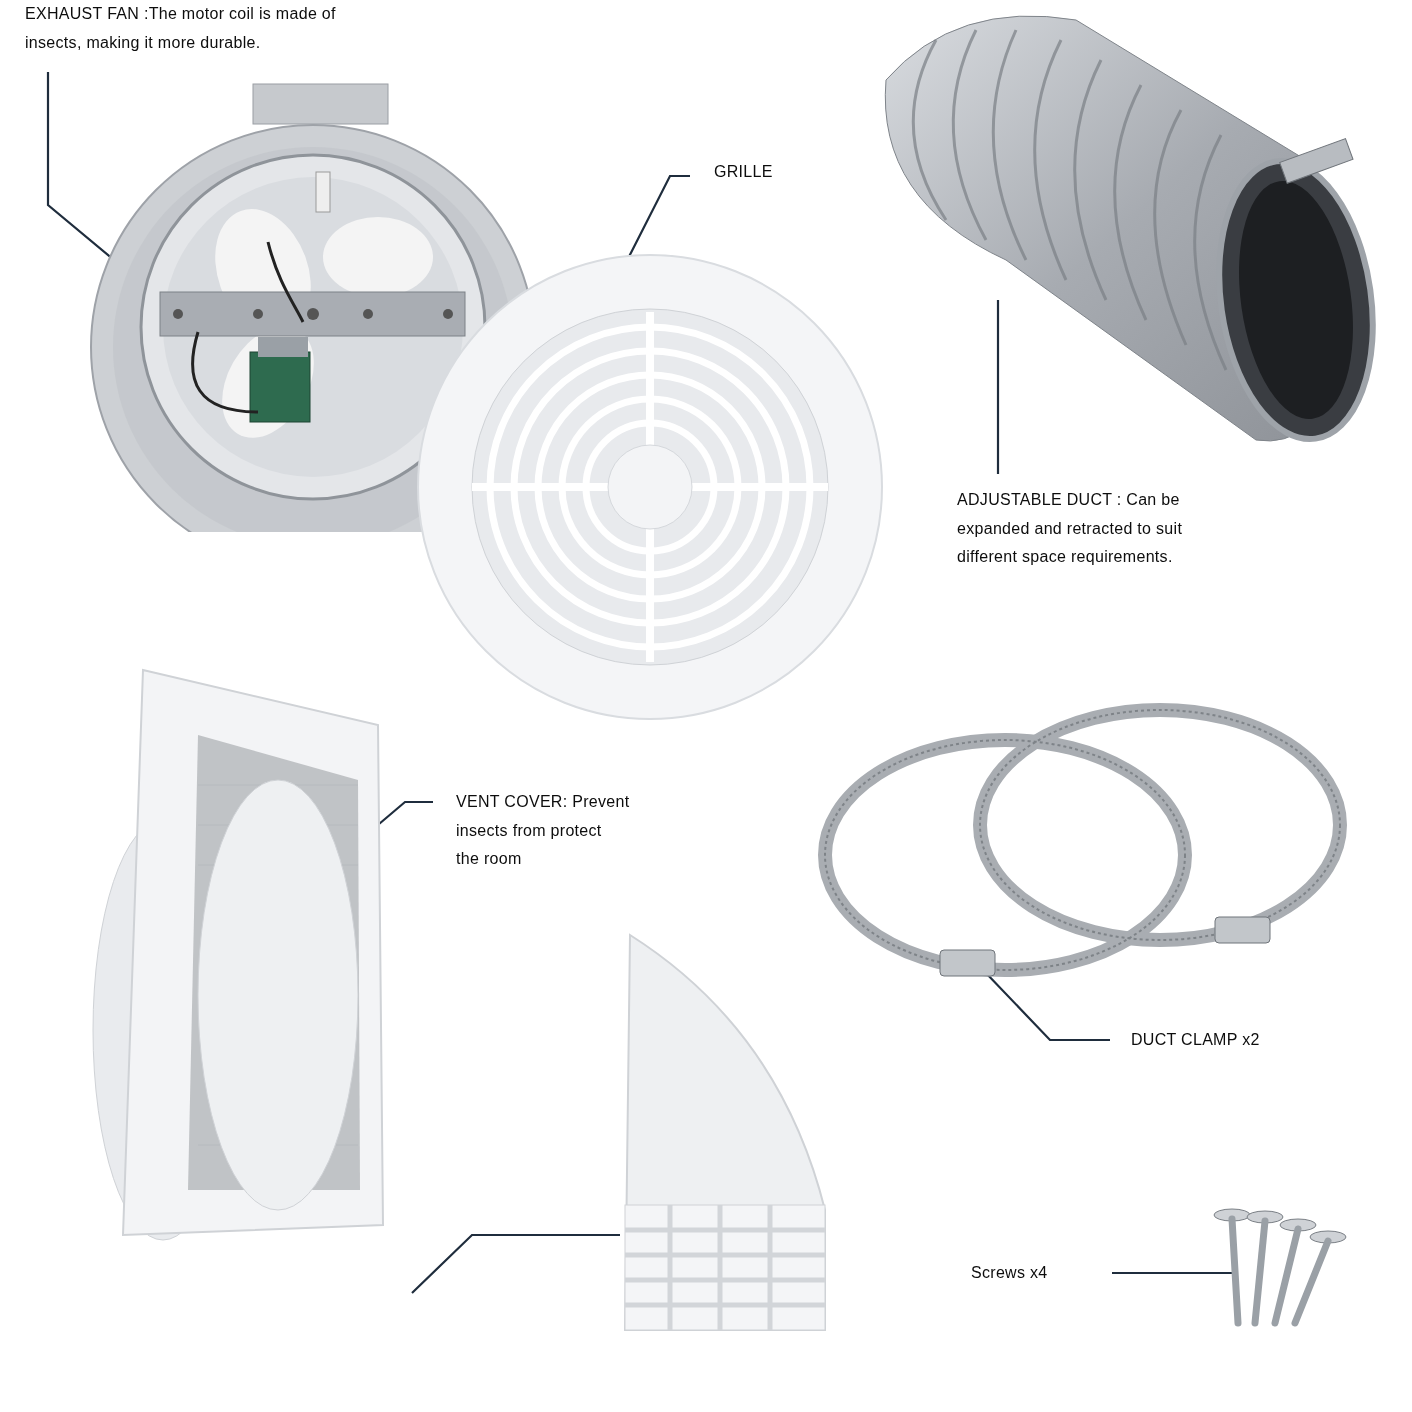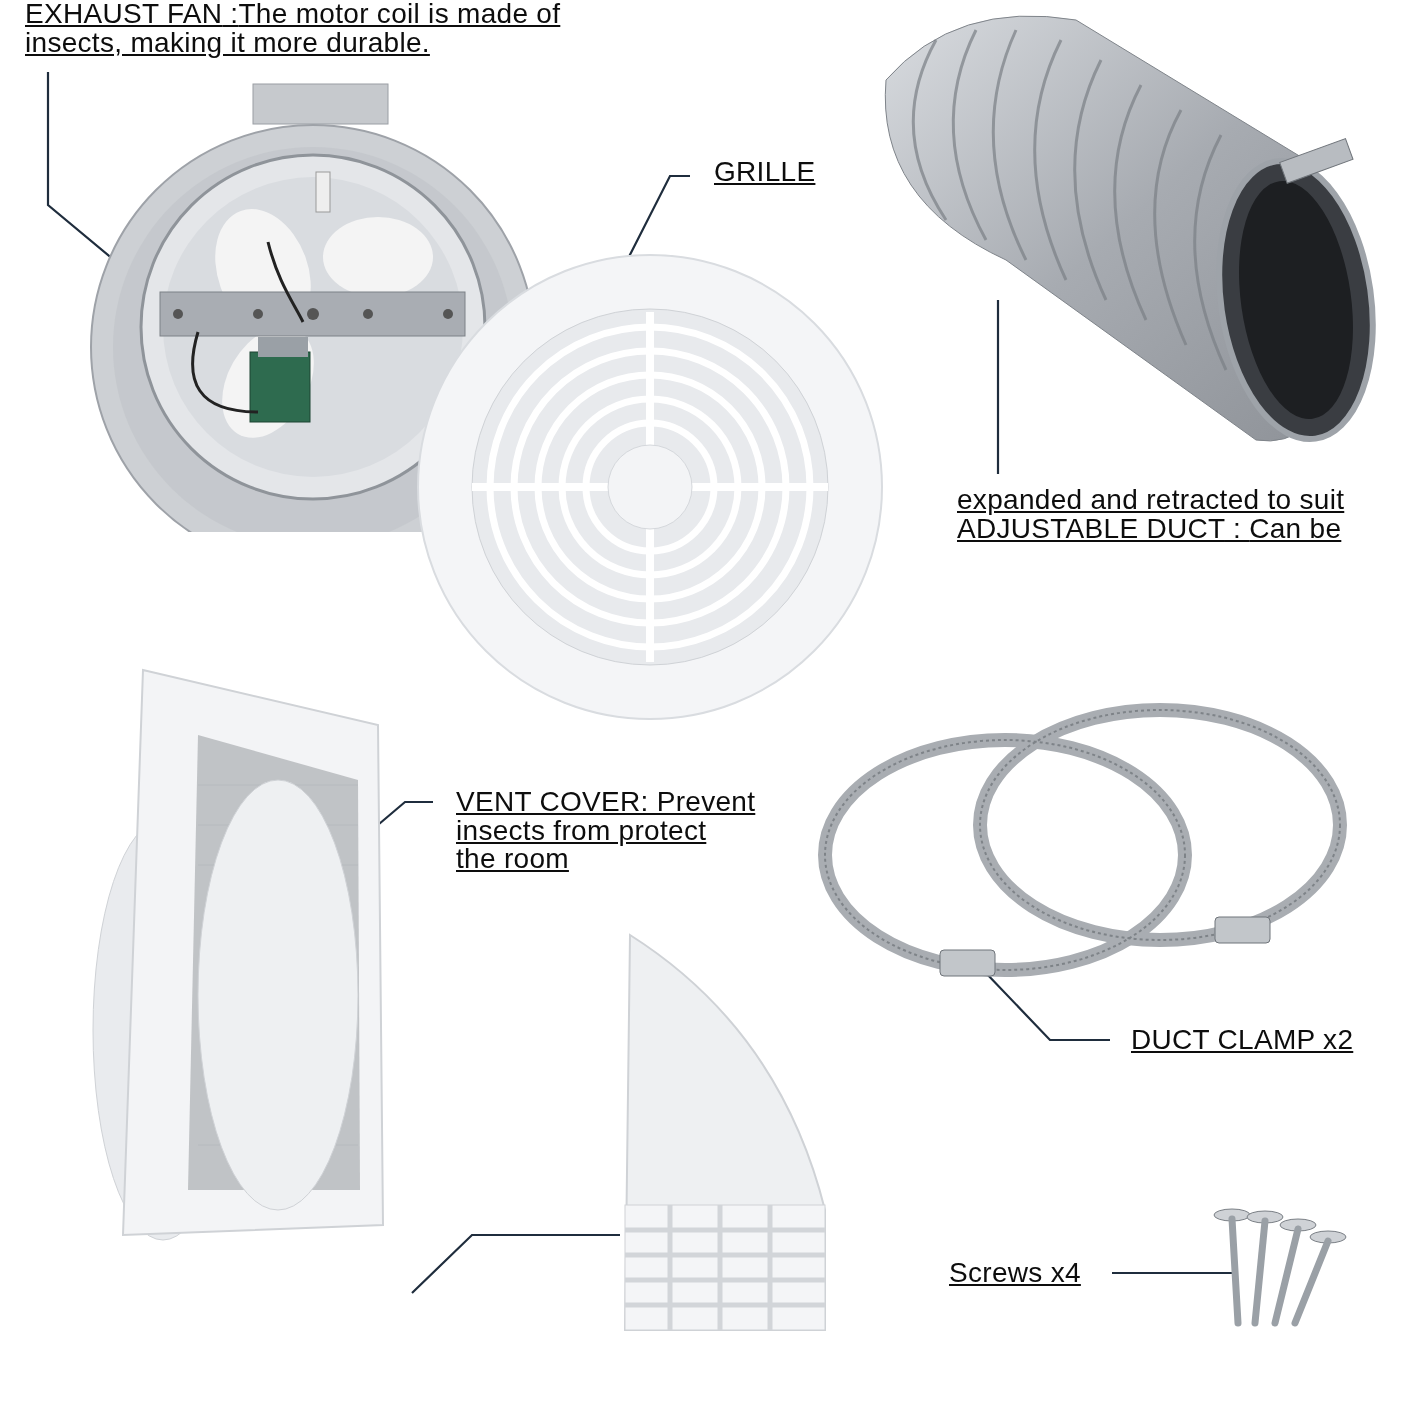--- a/index.html
+++ b/index.html
@@ -1,18 +1,18 @@
 <!DOCTYPE html>
 <html><head>
 <meta charset="utf-8">
 <style>
   html, body { margin:0; padding:0; background:#ffffff; }
   body { width:1412px; height:1412px; position:relative; overflow:hidden;
          font-family:"Liberation Sans", "DejaVu Sans", sans-serif; color:#111; }
-  .label { position:absolute; font-size:28px; line-height:28.5px; font-weight:normal; color:#0d0d0d; letter-spacing:0.3px;text-decoration:underline; }
+  .label { position:absolute; font-size:16px; line-height:28.5px; font-weight:normal; color:#0d0d0d; letter-spacing:0.3px; }
   .leader { position:absolute; left:0; top:0; width:1412px; height:1412px; pointer-events:none; }
   .part { position:absolute; }
   svg { display:block; }
 </style>
 </head>
 <body>
 
 <svg class="leader" viewBox="0 0 1412 1412">
   <g stroke="#1f2d3d" stroke-width="2.2" fill="none">
     <polyline points="48,72 48,205 150,290"></polyline>
@@ -156,28 +156,29 @@
 </div>
 
 <div class="label" style="left:25px;top:0px;">
   <div><span>EXHAUST FAN</span><span> :</span><span>The motor coil is made of</span></div>
   <div>insects, making it more durable.</div>
 </div>
 
 <div class="label" style="left:714px;top:158px;">GRILLE</div>
 
 <div class="label" style="left:957px;top:486px;">
+  <div><span>ADJUSTABLE DUCT</span><span> :  </span><span>Can be</span></div>
   <div>expanded and retracted to suit</div>
-  <div><span>ADJUSTABLE DUCT</span><span> :  </span><span>Can be</span></div>
+  <div>different space requirements.</div>
 </div>
 
 <div class="label" style="left:456px;top:788px;">
   <div>VENT COVER: Prevent</div>
   <div>insects from protect</div>
   <div>the room</div>
 </div>
 
 <div class="label" style="left:1131px;top:1026px;">DUCT CLAMP x2</div>
 
 <div class="label" style="left:89px;top:1299px;">
 </div>
 
-<div class="label" style="left:949px;top:1259px;">Screws x4</div>
+<div class="label" style="left:971px;top:1259px;">Screws x4</div>
 
 </body></html>

